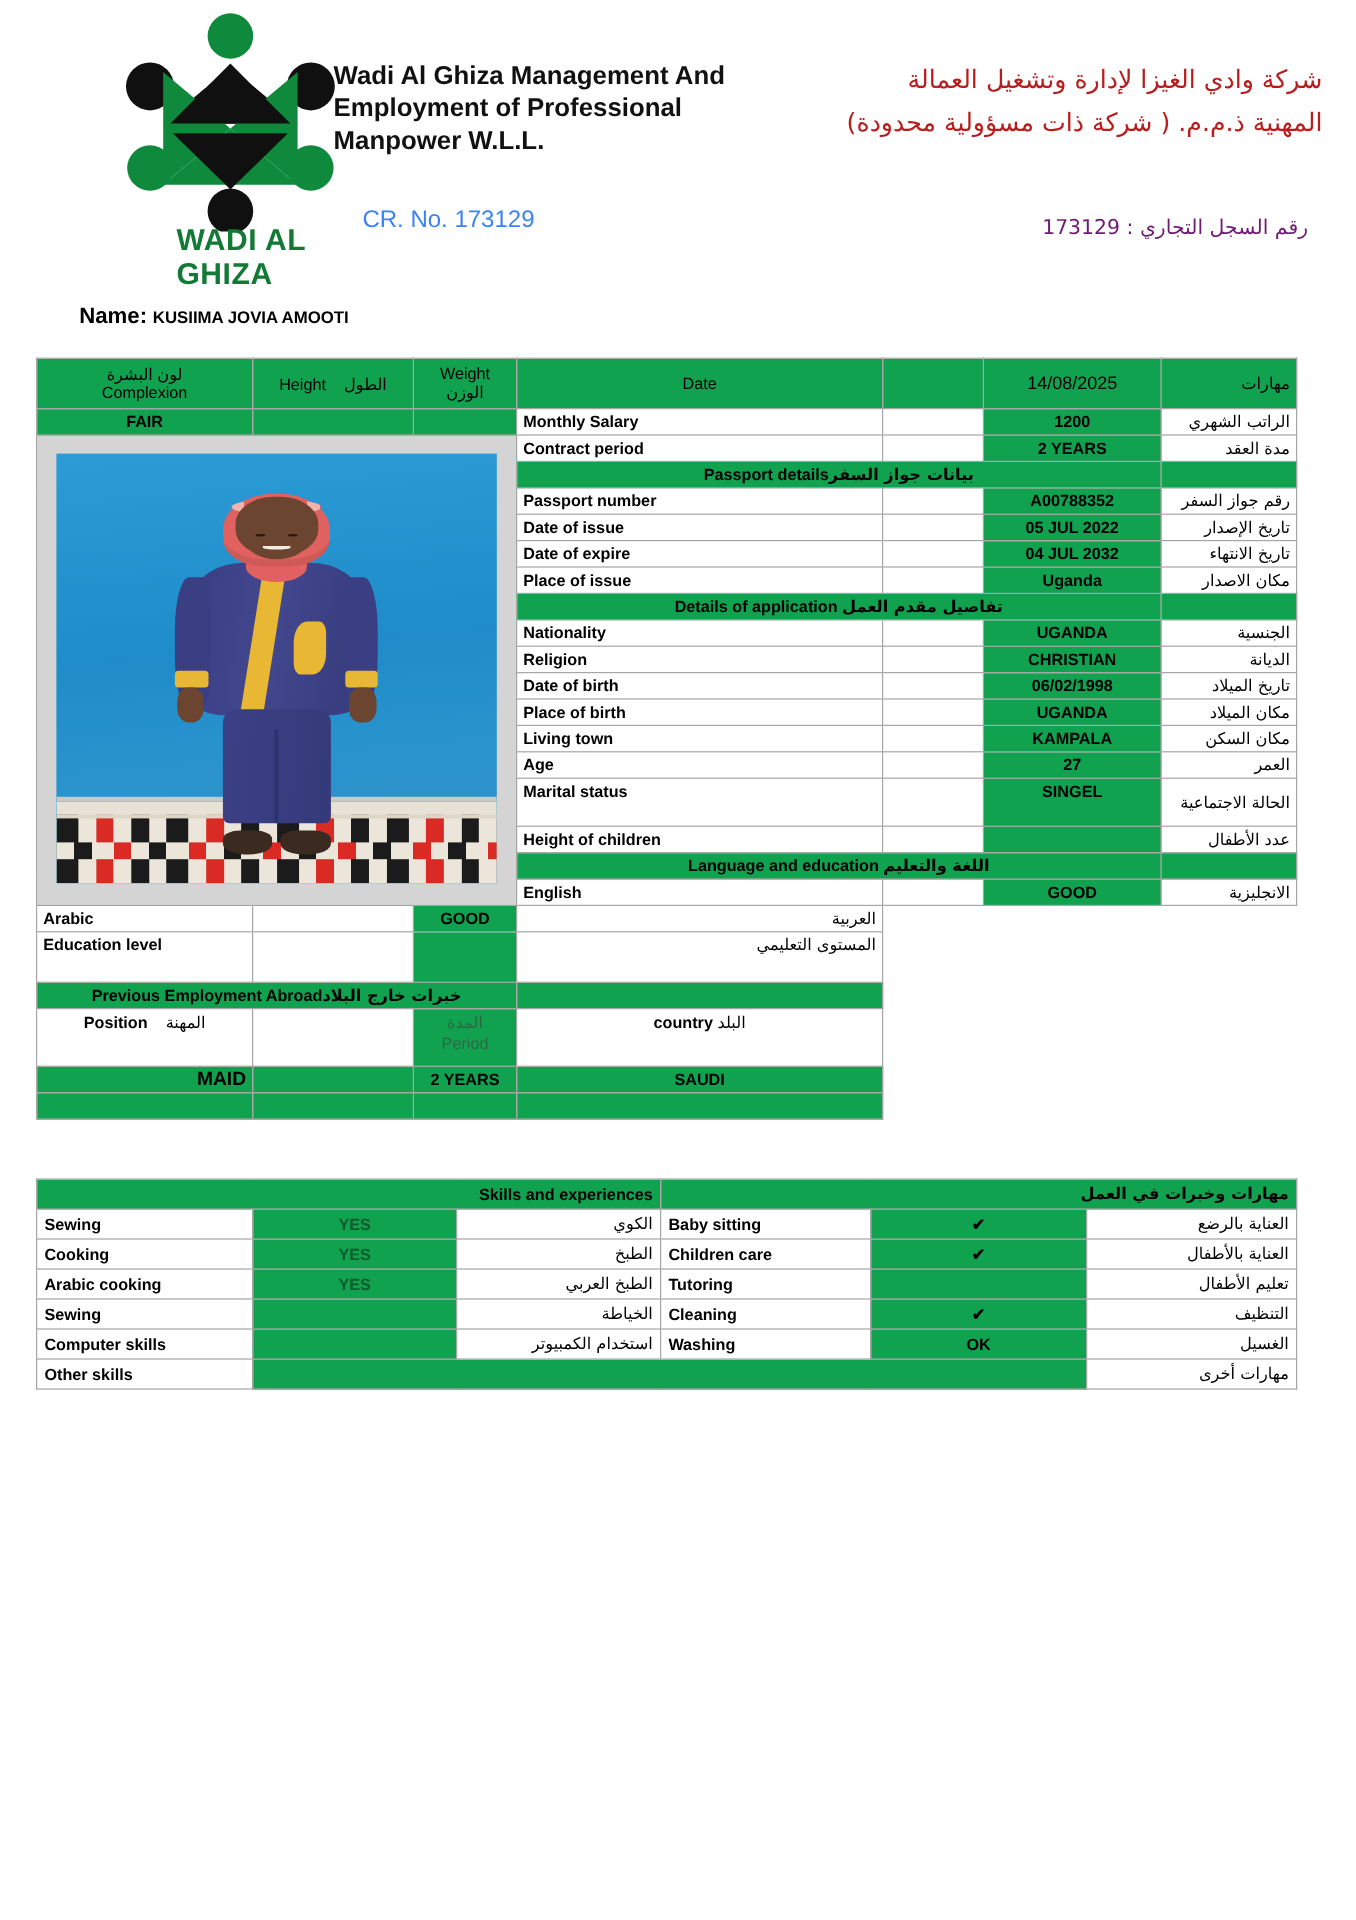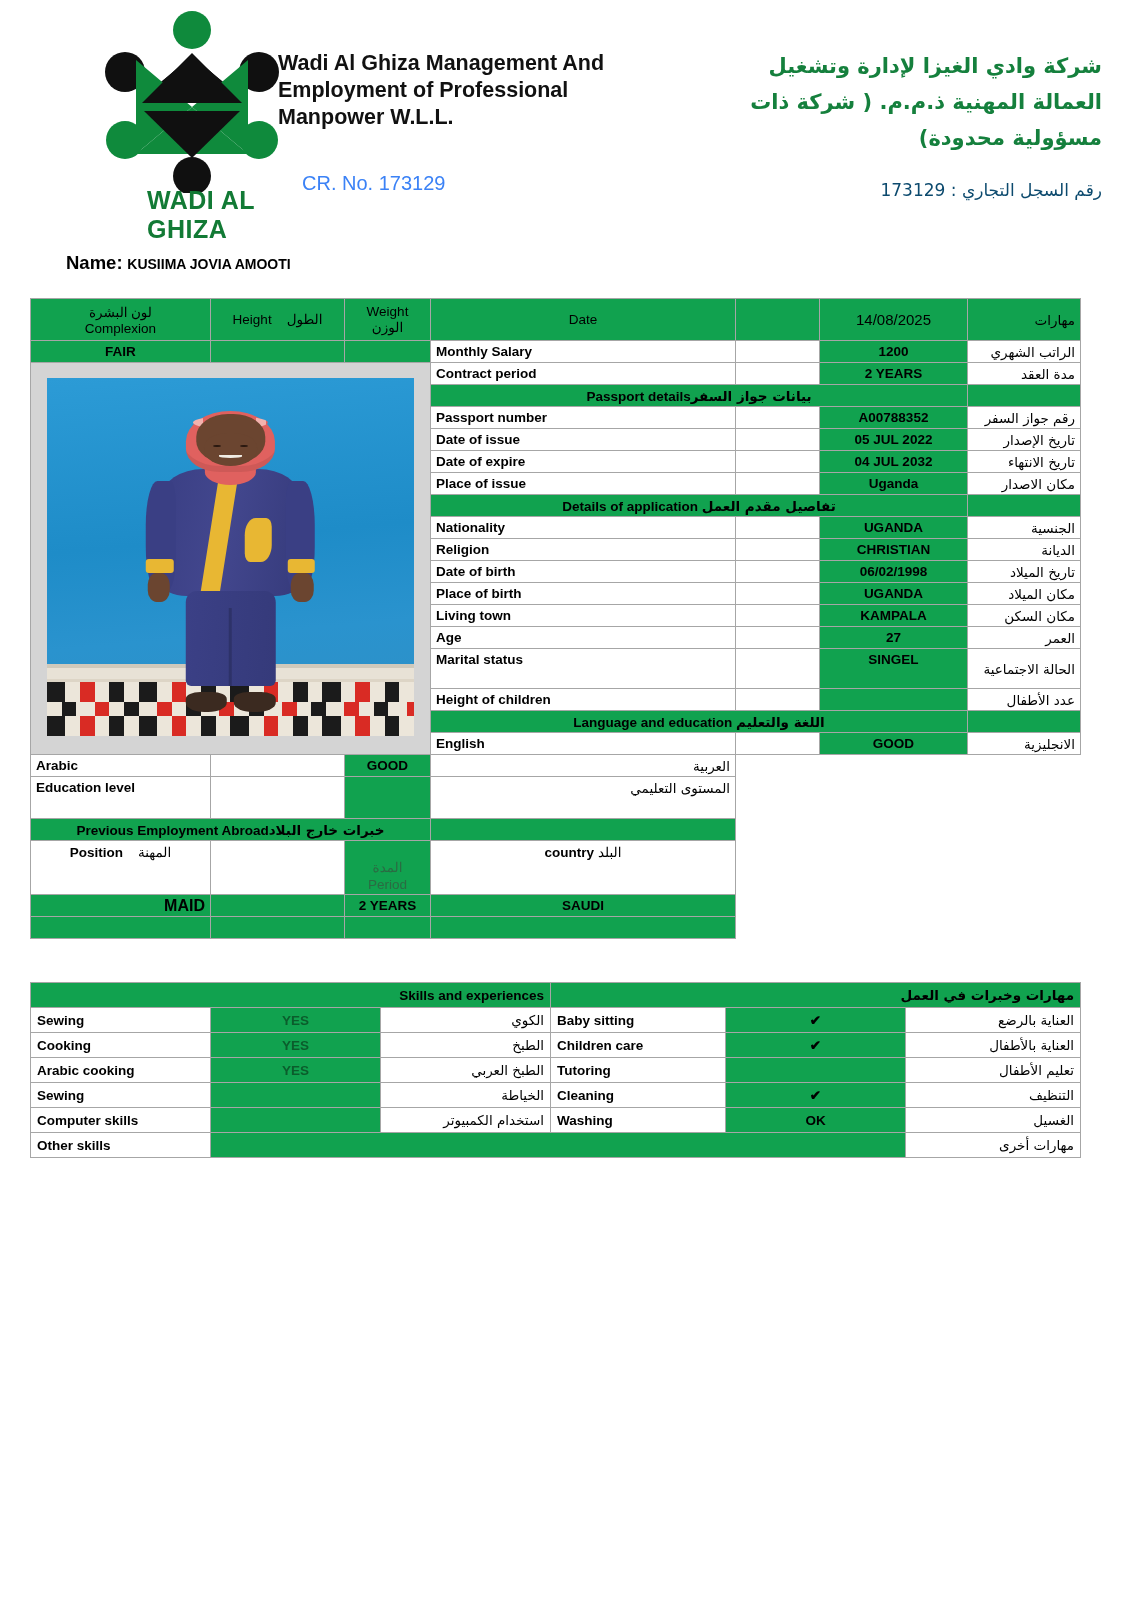--- a/index.html
+++ b/index.html
@@ -19,24 +19,24 @@
   .logo-wrap { position:absolute; left:92px; top:8px; width:200px; height:205px; }
   .logo-svg { display:block; }
   .logo-word { position:absolute; left:55px; top:178px; font-size:25px; font-weight:bold;
                color:#127A35; letter-spacing:0.5px; font-family:"Liberation Sans", sans-serif; }
 
   .en-title { position:absolute; left:278px; top:50px; width:400px;
               font-size:21.5px; font-weight:bold; line-height:27px; color:#111; }
   .cr-no   { position:absolute; left:302px; top:172px; font-size:20px; color:#3b82f6; }
 
   .ar-title { position:absolute; right:28px; top:48px; width:400px; text-align:right;
-              direction:rtl; font-size:21px; font-weight:bold; line-height:36px; color:#15803d;
+              direction:rtl; font-size:21px; font-weight:normal; line-height:36px; color:#b91c1c;
               font-family:"DejaVu Sans", sans-serif; }
-  .ar-cr    { position:absolute; right:28px; top:180px; width:400px; text-align:right;
-              direction:rtl; font-size:17px; color:#0c4a6e; font-family:"DejaVu Sans", sans-serif; }
+  .ar-cr    { position:absolute; right:40px; top:180px; width:400px; text-align:right;
+              direction:rtl; font-size:17px; color:#701a75; font-family:"DejaVu Sans", sans-serif; }
 
   .name-line { position:absolute; left:66px; top:252px; font-size:17px; color:#000; }
   .name-line .lbl { font-weight:bold; font-size:18.5px; }
   .name-line .val { font-weight:600; }
 
   
   .main-table {
     position:absolute; left:30px; top:298px; width:1050px;
     border-collapse: collapse; table-layout: fixed;
   }
@@ -48,21 +48,21 @@
     height: 22px;
     background: #ffffff;
   }
   .g { background:#11A24F !important; }
   .en-lbl { font-weight:bold; font-size:14.5px; text-align:left; background:#fff;margin-top:36px; }
   .ar-lbl { direction:rtl; text-align:right; font-size:13.5px; font-family:"DejaVu Sans", sans-serif; background:#fff; }
   .val    { text-align:center; font-weight:bold; font-size:14px; }
   .sec-hd { text-align:center; font-weight:bold; font-size:15px; }
   .sec-hd .ar { font-family:"DejaVu Sans", sans-serif; font-weight:bold; }
   .hd-c   { text-align:center; font-size:14px; }
-  .hd-c .ar { font-family:Liberation Serif, serif; }
+  .hd-c .ar { font-family:Liberation Sans, sans-serif; }
 
   .photo-cell { padding:0 !important; vertical-align:top; background:#d4d4d4 !important; }
   .photo-frame { width:100%; height:100%; padding:15px 16px 18px 16px; background:#d4d4d4; }
 
   .bio-top td { height:42px; }
 
   
   .photo {
     position:relative; width:100%; height:100%; overflow:hidden;
     background: linear-gradient(175deg,#2C9BD6 0%, #1E8CC8 45%, #2A93CE 70%, #2E8FC4 100%);
@@ -373,21 +373,21 @@
       <span>Previous Employment Abroad</span><span class="ar">خبرات خارج البلاد</span>
     </td>
     <td class="g"></td>
   </tr>
 
   <tr>
     <td class="hd-c" style="height:48px;vertical-align:top;padding-top:3px">
       <span style="font-weight:bold">Position</span>&nbsp;&nbsp;&nbsp;&nbsp;<span class="ar">المهنة</span>
     </td>
     <td></td>
-    <td class="g hd-c" style="color:#2b6b43;vertical-align:top;padding-top:18px;line-height:17px">
+    <td class="g hd-c" style="color:#2b6b43;vertical-align:top;padding-top:3px;line-height:17px">
       <span class="ar">المدة</span><br>
       <span>Period</span>
     </td>
     <td class="hd-c" style="vertical-align:top;padding-top:3px">
       <span style="font-weight:bold">country</span>&nbsp;<span class="ar">البلد</span>
     </td>
   </tr>
 
   <tr>
     <td class="g" style="text-align:right;font-weight:bold;font-size:16px">MAID</td>

